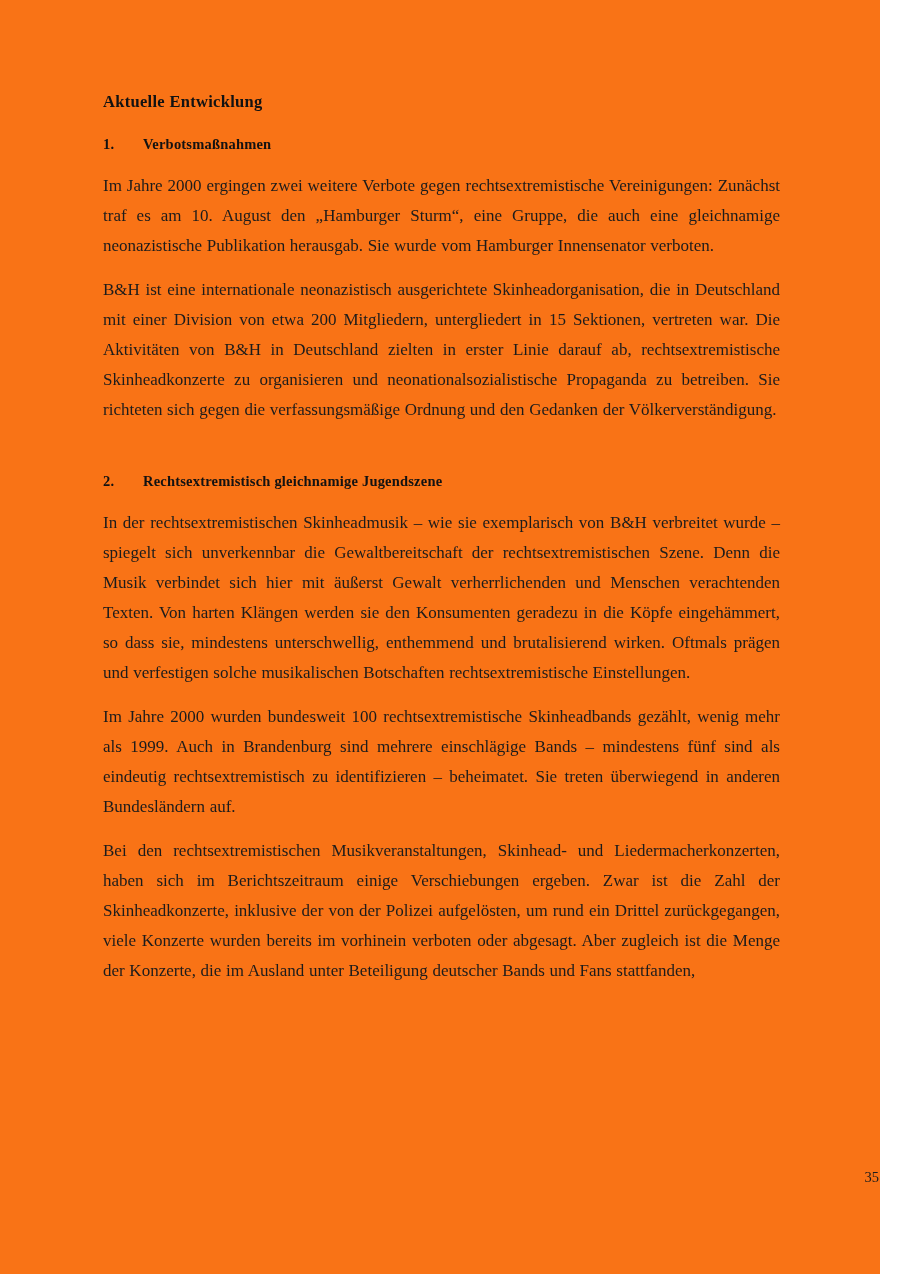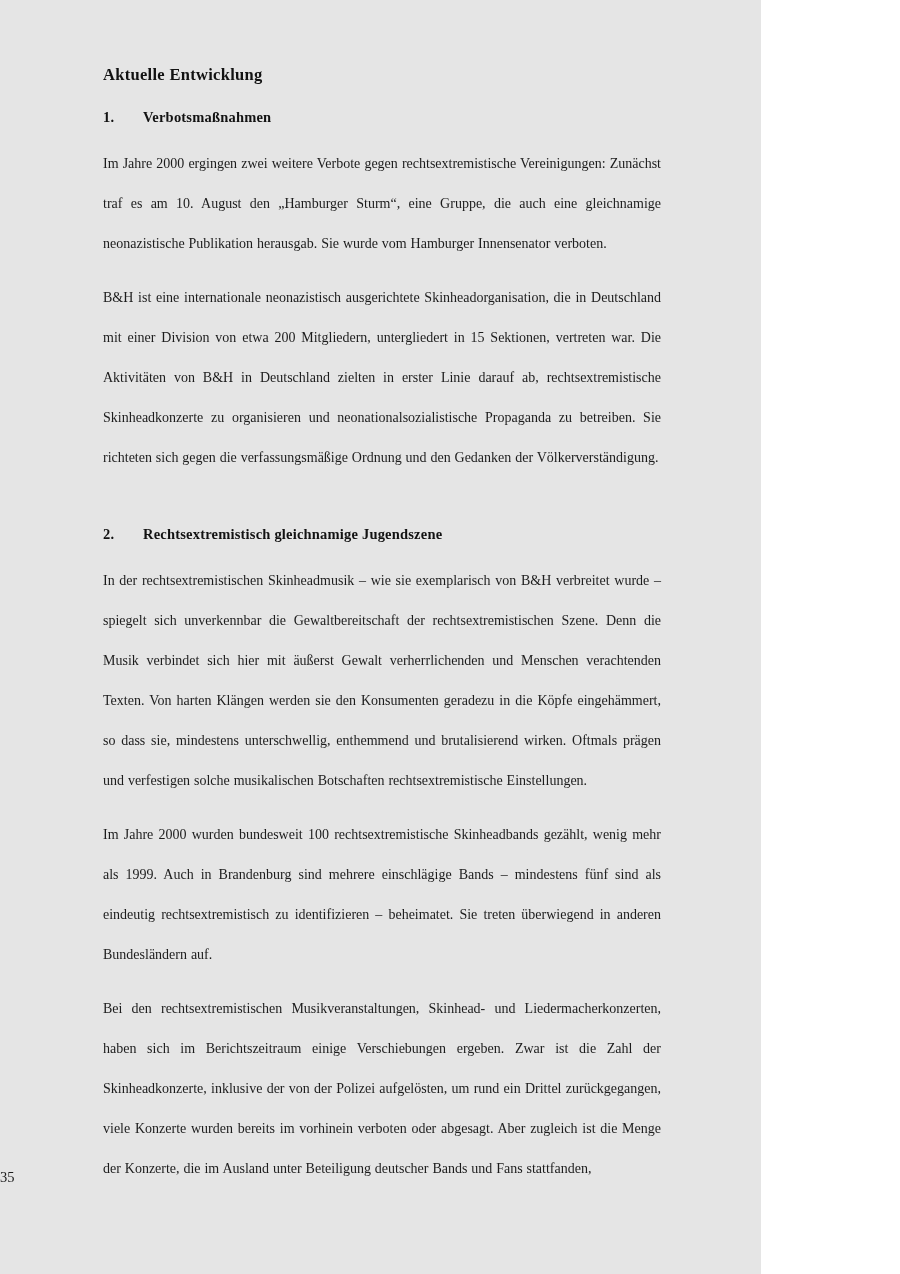--- a/index.html
+++ b/index.html
@@ -9,25 +9,25 @@
   body {
     width: 900px;
     height: 1274px;
     background: #ffffff;
     font-family: "Liberation Serif", serif;
     color: #1a1a1a;
     -webkit-font-smoothing: antialiased;
   }
   .page {
     position: relative;
-    width: 761px;
+    width: 880px;
     height: 1274px;
     box-sizing: border-box;
-    padding: 65px 100px 60px 103px;
-    background: #e5e5e5;
+    padding: 92px 100px 60px 103px;
+    background: #f97316;
   }
   .doc-title {
     font-size: 16.5px;
     font-weight: bold;
     letter-spacing: 0.3px;
     margin: 0 0 24px 0;
     color: #121212;
   }
   .section-heading {
     display: flex;
@@ -39,39 +39,39 @@
     color: #121212;
   }
   .section-heading .num {
     width: 40px;
     flex: 0 0 40px;
   }
   .section-heading .txt {
     flex: 1 1 auto;
   }
   p.body-par {
-    font-size: 14px;
-    line-height: 40px;
+    font-size: 17px;
+    line-height: 30px;
     text-align: justify;
     margin: 0 0 14px 0;
     color: #1c1c1c;
     word-spacing: 0.4px;
   }
   p.body-par:last-of-type {
     margin-bottom: 0;
   }
   .gap-large {
     height: 34px;
   }
   .page-number {
     position: absolute;
     left: 0;
     right: 1px;
     bottom: 88px;
-    text-align: left;
+    text-align: right;
     font-size: 14.5px;
     color: #1c1c1c;
   }
 </style>
 </head>
 <body>
 
 <div class="page">
 
   <h1 class="doc-title">Aktuelle Entwicklung</h1>

